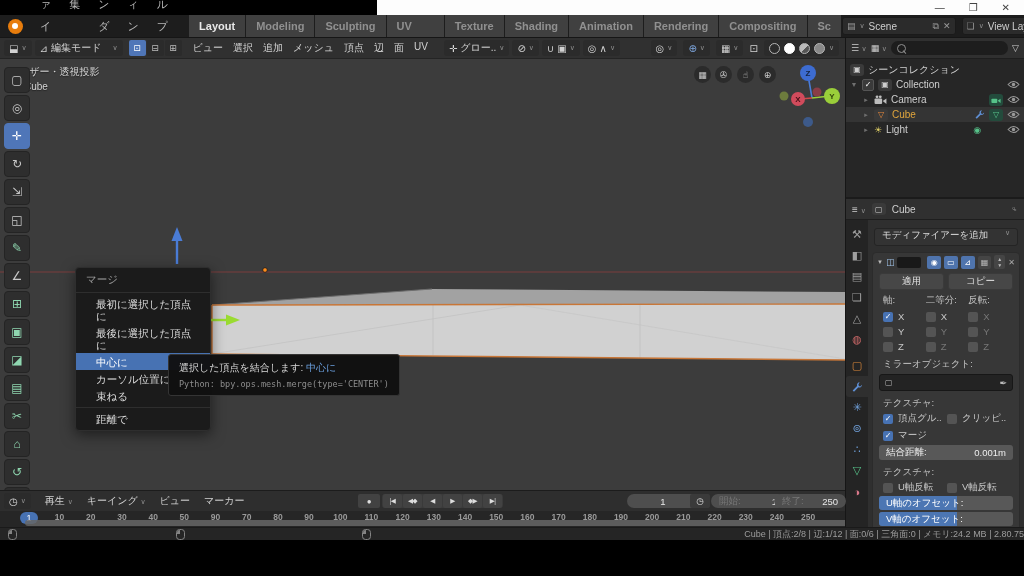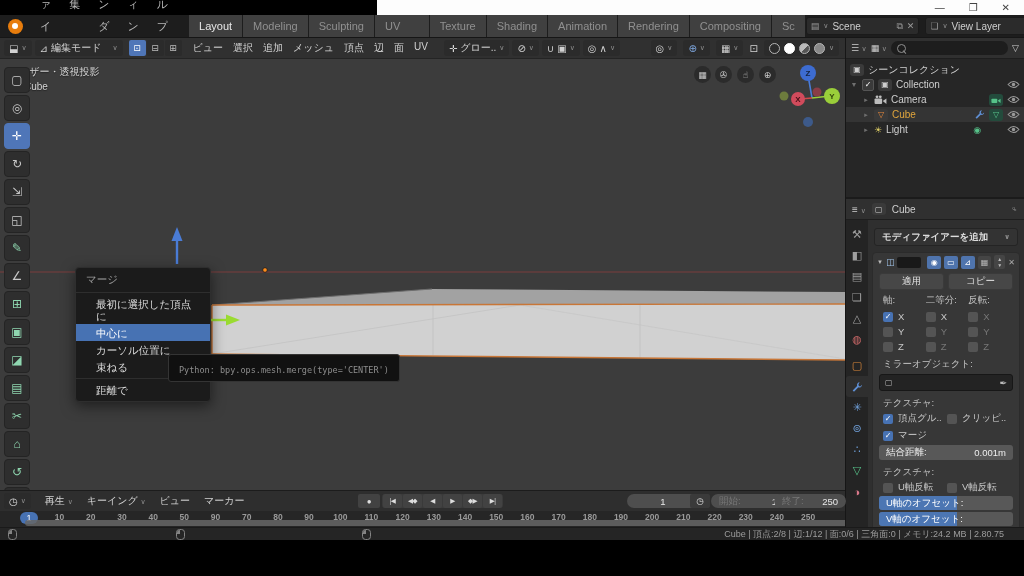--- a/index.html
+++ b/index.html
@@ -14,21 +14,21 @@
   .winbtn{cursor:default;}
   
   .bwin{position:absolute;top:15px;left:0;width:1024px;height:525px;background:#2a2a2a;
     display:flex;flex-direction:column;color:#cfcfcf;}
   
   .topbar{height:22px;background:#1d1d1d;display:flex;align-items:center;font-size:11px;
     color:#b8b8b8;flex:none;border-bottom:1px solid #161616;}
   .logo{width:15px;height:15px;border-radius:50%;background:#e87d0d;margin:0 8px 0 8px;position:relative;flex:none;}
   .logo::after{content:"";position:absolute;left:4px;top:4px;width:6px;height:6px;border-radius:50%;background:#fff;}
   .menu-item{padding:0 9px;line-height:22px;}
-  .tabs{display:flex;margin-left:12px;height:22px;}
+  .tabs{display:flex;margin-left:12px;height:22px;font-weight:bold;}
   .tab{padding:0 10px;line-height:22px;color:#909090;background:#404040;margin-right:1px;font-size:11px;}
   .tab.active{background:#3f3f3f;color:#e8e8e8;}
   .idblock{display:flex;align-items:center;background:#2b2b2b;border:1px solid #1a1a1a;border-radius:3px;
     height:16px;padding:0 4px;gap:4px;font-size:10px;color:#cfcfcf;}
   .idblock .ic{color:#9a9a9a;font-size:9px;}
   .caret{font-size:7px;color:#8d8d8d;}
   .dim{color:#777;}
   
   .main{flex:1;display:flex;min-height:0;}
   .left-col{width:845px;flex:none;display:flex;flex-direction:column;border-right:1px solid #161616;}
@@ -100,21 +100,21 @@
   .sep2{height:2px;background:#1b1b1b;flex:none;}
   .pr-header{height:20px;background:#303030;display:flex;align-items:center;gap:6px;padding:0 6px;
     font-size:10px;flex:none;border-bottom:1px solid #1e1e1e;}
   .pr-body{flex:1;display:flex;min-height:0;overflow:hidden;}
   .pr-tabs{width:22px;background:#242424;display:flex;flex-direction:column;align-items:center;
     padding-top:4px;flex:none;}
   .ptab{width:22px;height:21px;display:flex;align-items:center;justify-content:center;font-size:11px;}
   .ptab.active{background:#2f2f2f;border-radius:3px 0 0 3px;}
   .pr-content{flex:1;background:#2f2f2f;font-size:9.5px;color:#c9c9c9;overflow:hidden;}
   .addmod{margin:8px 6px 0 6px;height:16px;background:#333;border:1px solid #242424;border-radius:3px;
-    display:flex;align-items:center;justify-content:space-between;padding:0 7px;color:#ddd;font-weight:bold;}
+    display:flex;align-items:flex-start;justify-content:space-between;padding:0 7px;color:#ddd;}
   .modpanel{margin:6px 4px 0 4px;background:#373737;border:1px solid #2b2b2b;border-radius:4px;padding-bottom:6px;}
   .modhead{height:18px;display:flex;align-items:center;gap:3px;padding:0 4px;}
   .namefield{width:26px;height:11px;background:#191919;border-radius:2px;}
   .togglebtn{width:15px;height:13px;border-radius:2px;background:#4f74ad;color:#fff;font-size:8px;
     display:flex;align-items:center;justify-content:center;}
   .togglebtn.off{background:#454545;color:#bbb;}
   .updown{display:flex;flex-direction:column;font-size:5px;color:#bbb;line-height:6px;background:#454545;
     border-radius:2px;padding:1px 3px;}
   .btnrow{display:flex;gap:4px;margin:2px 6px 4px 6px;}
   .btn{flex:1;height:15px;background:#474747;border-radius:3px;display:flex;align-items:center;
@@ -129,21 +129,21 @@
   .slider{margin:2px 6px 0 6px;height:14px;background:#585858;border-radius:3px;position:relative;overflow:hidden;}
   .slider .fill{position:absolute;left:0;top:0;bottom:0;width:58%;background:#4c76b3;}
   .slider .lab{position:absolute;left:7px;top:0;line-height:14px;color:#fff;}
   .slider .val{position:absolute;right:7px;top:16px;line-height:14px;color:#f2f2f2;}
   .plabel{margin:6px 6px 0 10px;color:#c3c3c3;}
   
   .statusbar{height:12px;background:#252525;border-top:1px solid #1a1a1a;position:relative;flex:none;
     font-size:9px;color:#9c9c9c;overflow:hidden;}
   .mi{position:absolute;top:1px;width:7px;height:9px;border:1px solid #848484;border-radius:3.5px;}
   .mi::after{content:"";position:absolute;left:0;top:0;width:3px;height:4px;background:#848484;border-radius:3px 0 0 0;}
-  .status-text{position:absolute;right:20px;top:0;line-height:12px;white-space:nowrap;}
+  .status-text{position:absolute;right:0;top:0;line-height:12px;white-space:nowrap;}
   .shade-circ{width:9px;height:9px;border-radius:50%;border:1px solid #b5b5b5;flex:none;}
   .shade-circ.solid{background:#fff;border-color:#fff;}
   .shade-circ.mat{background:linear-gradient(135deg,#bbb 50%,#555 50%);}
   .shade-circ.rend{background:#888;}
   .pin{display:inline-block;transform:rotate(-45deg);color:#9a9a9a;font-size:9px;}
 </style>
 </head>
 <body>
 
 <div class="screen">
@@ -373,28 +373,30 @@
             <circle cx="28" cy="38" r="7" fill="#d14b5c"></circle>
             <text x="28" y="41" font-size="8" fill="#471016" text-anchor="middle" font-weight="bold">X</text>
           </svg>
 
           <div class="ctx">
             <div class="ctx-title">マージ</div>
             <div class="ctx-sep"></div>
             <div>
 
             <div class="ctx-item">最初に選択した頂点に</div>
+                <div class="ctx-item">最後に選択した頂点に</div>
                 <div class="ctx-item active">中心に</div>
                 <div class="ctx-item">カーソル位置に</div>
                 <div class="ctx-item">束ねる</div>
                 <div class="ctx-item separated">距離で</div>
               </div>
           </div>
 
           <div class="tip">
+            <div class="tip-main"><span>選択した頂点を結合します: </span><span class="tip-hl">中心に</span></div>
             <div class="tip-py">Python: bpy.ops.mesh.merge(type='CENTER')</div>
           </div>
         </div>
 
         <div class="tl-header">
           <div class="tl-menus">
             <div class="pill">
               <span>◷</span>
               <span class="caret">∨</span>
             </div>

